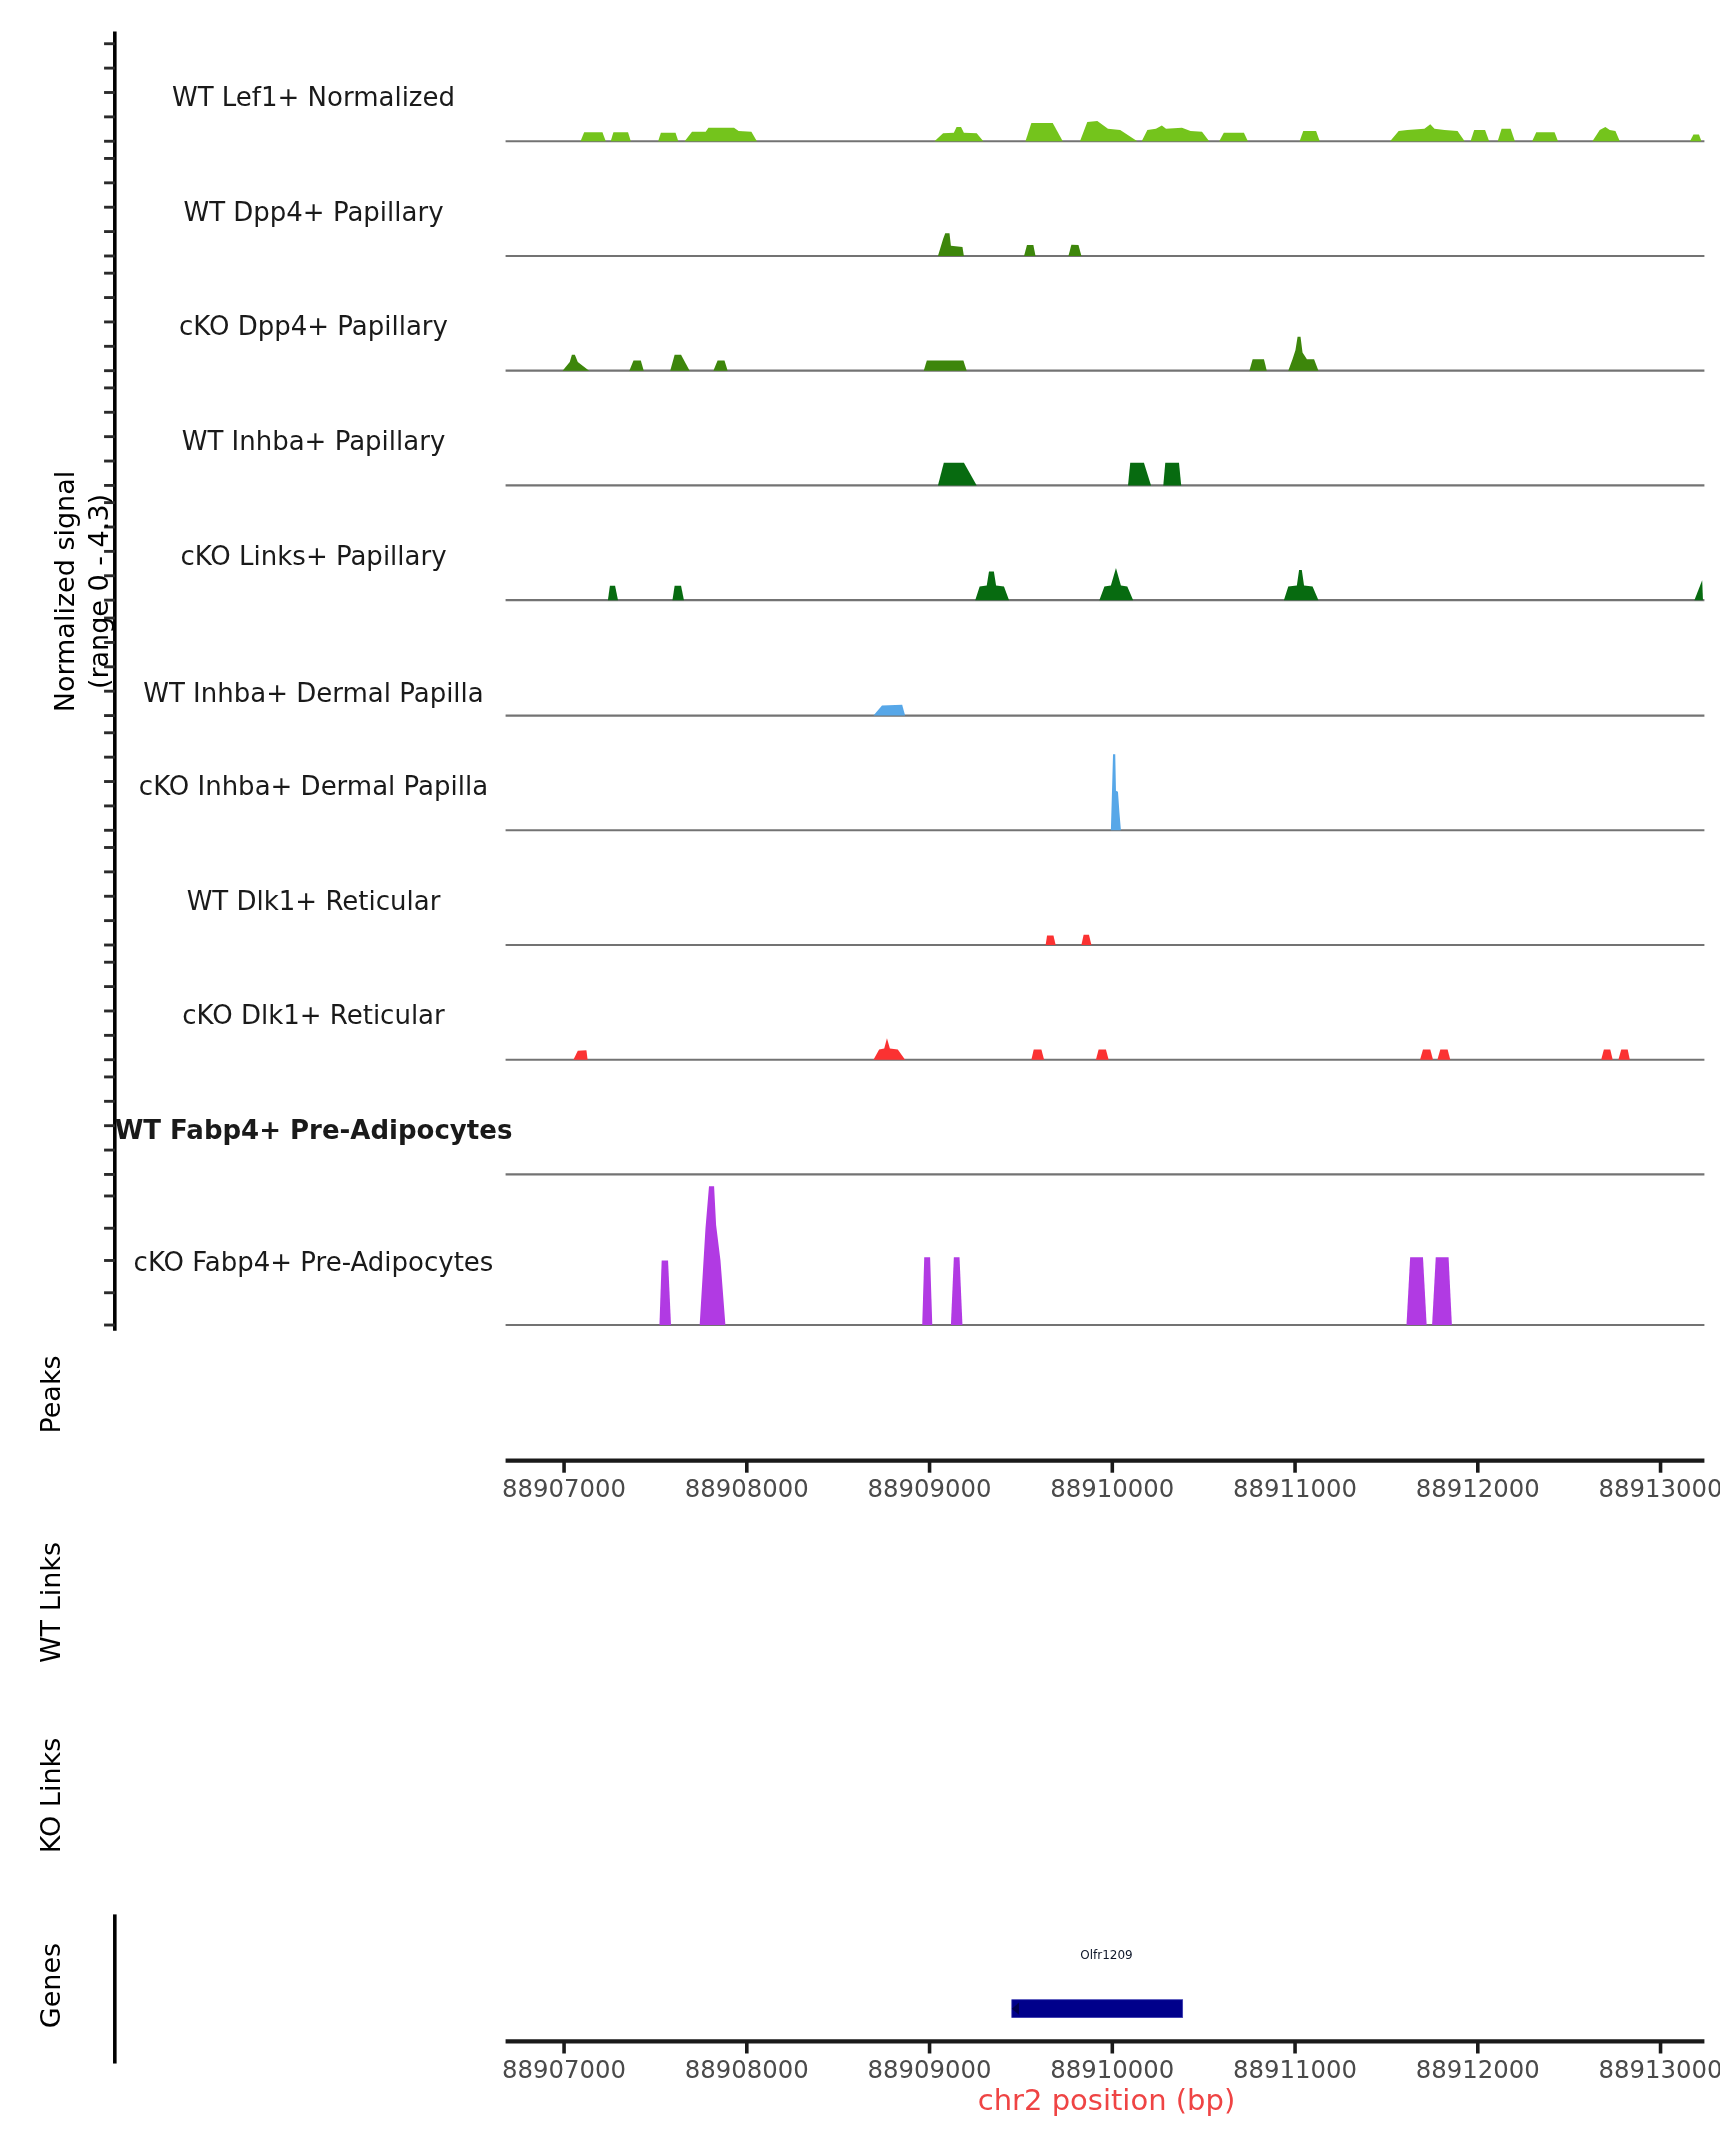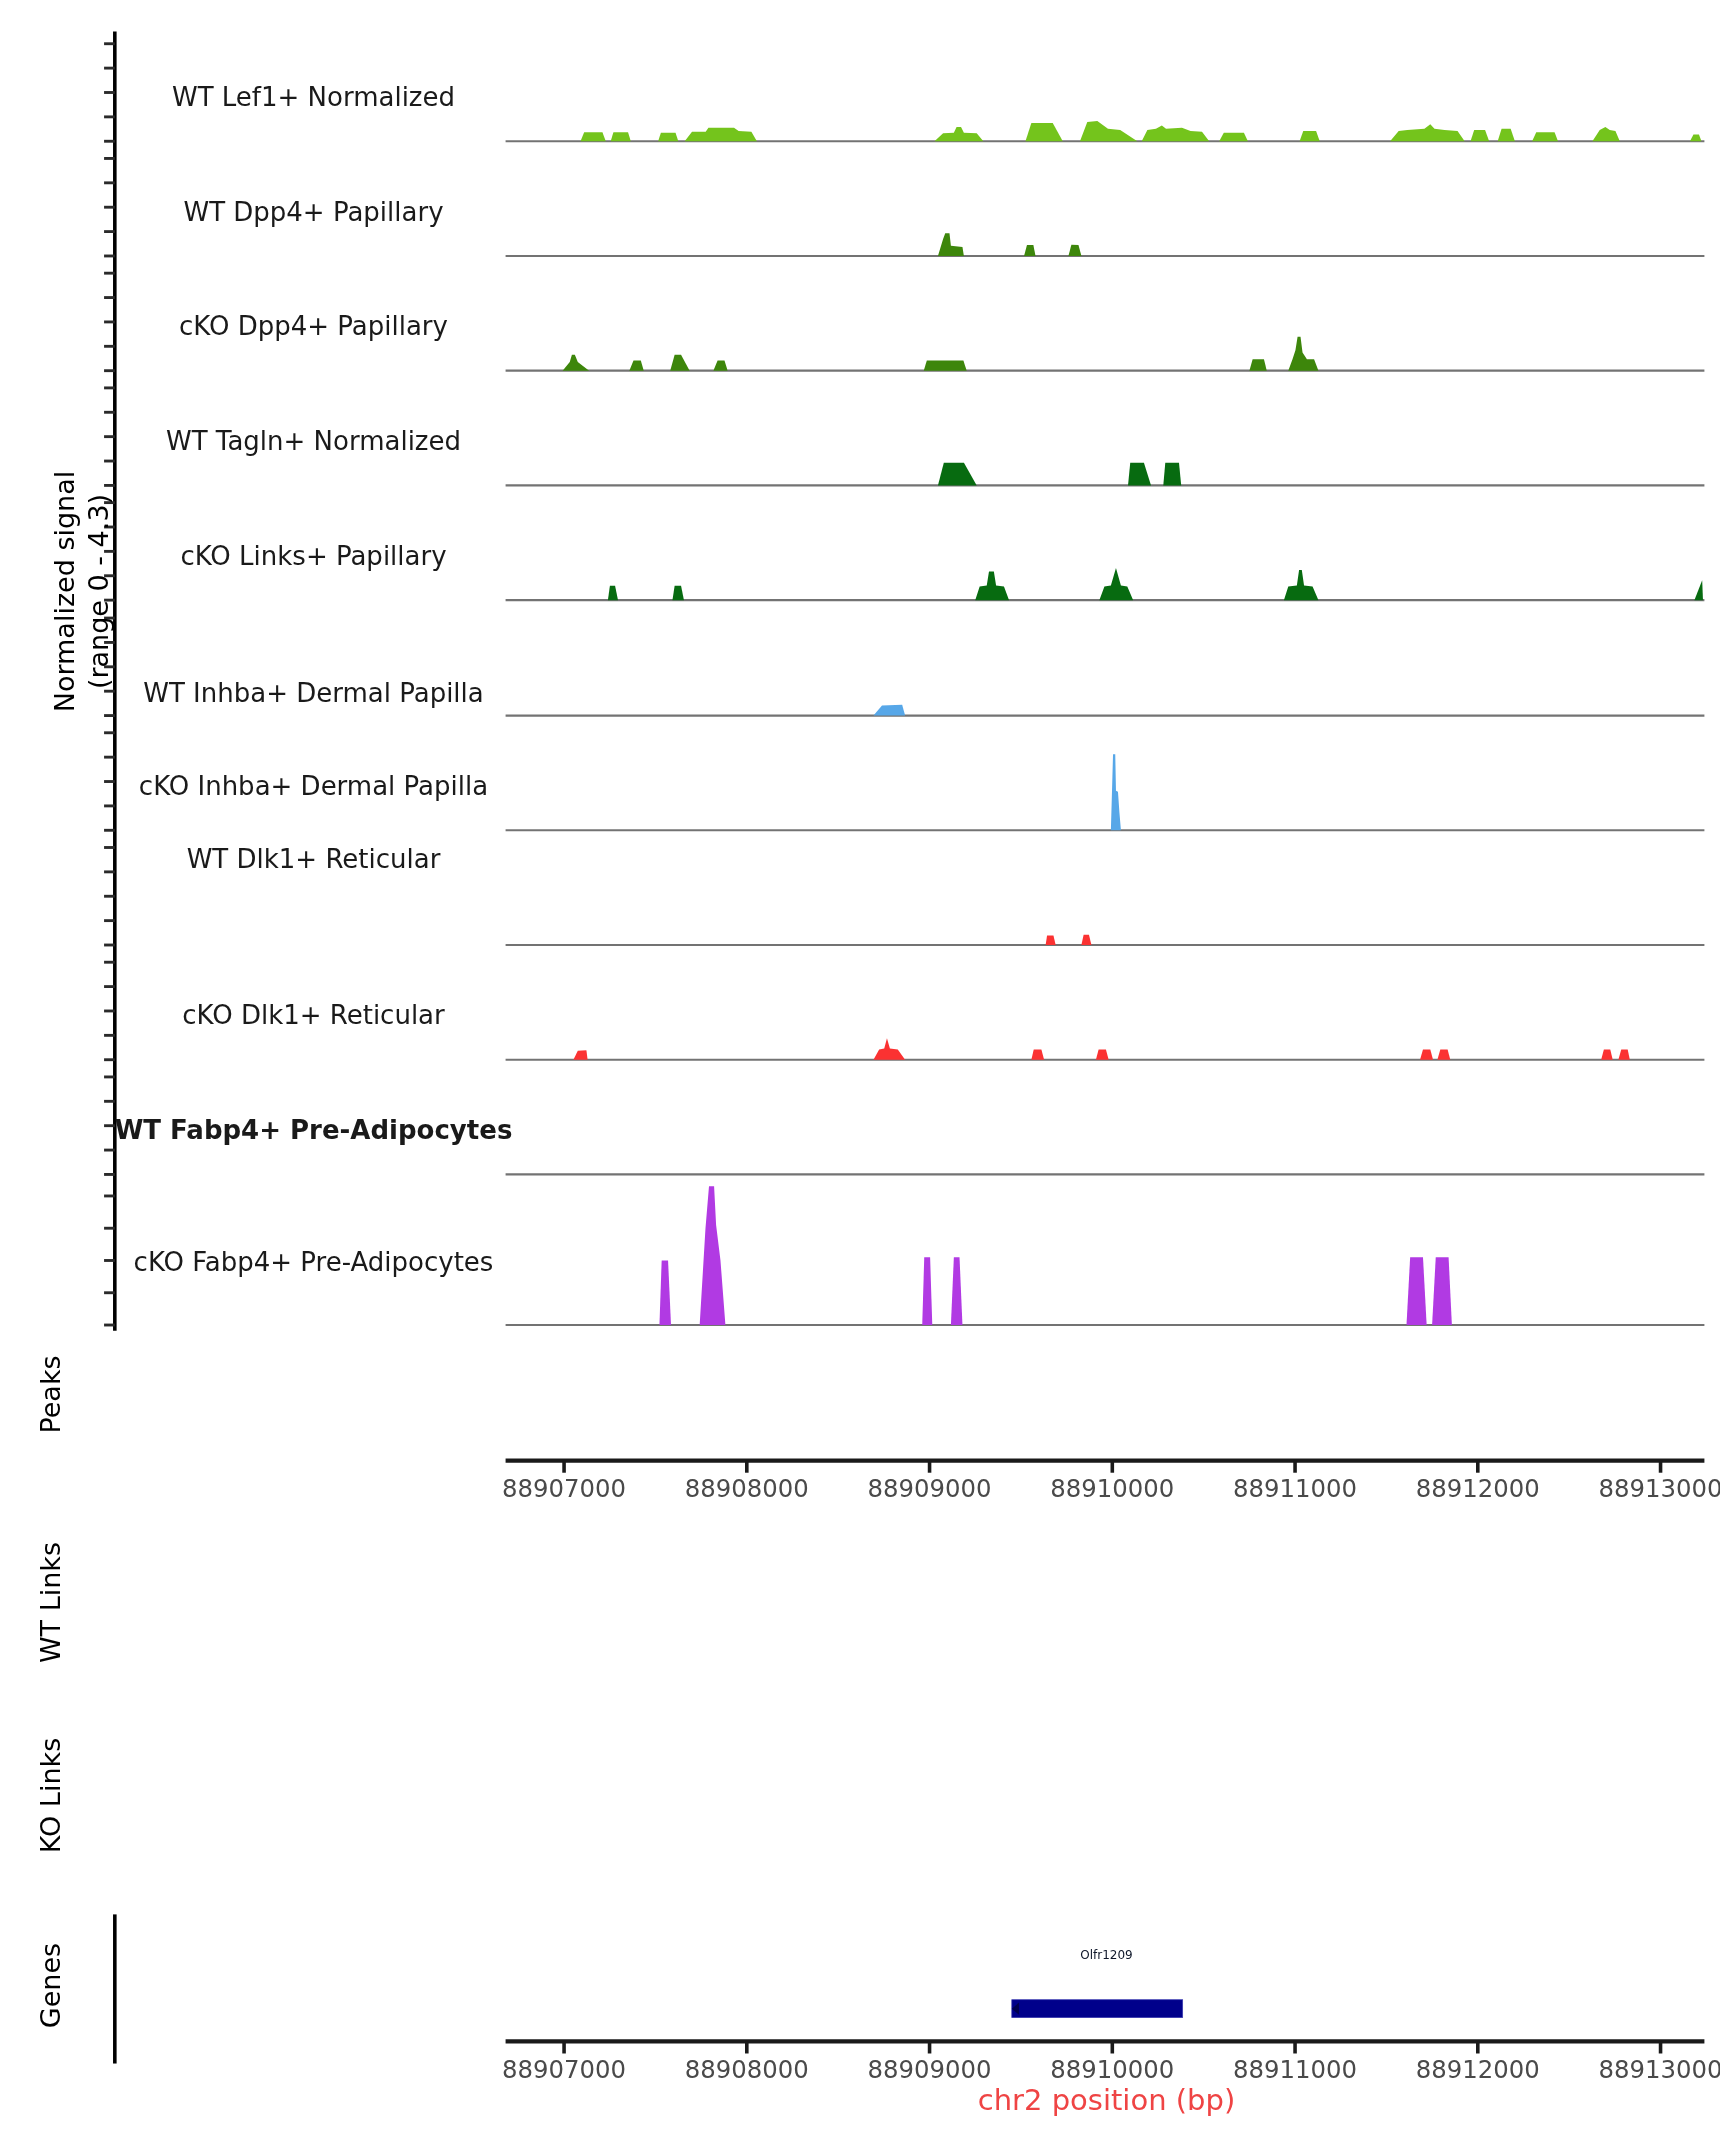--- a/index.html
+++ b/index.html
@@ -189,25 +189,25 @@
 
   <div id="lbl-peaks" class="rot rot-label">Peaks</div>
   <div id="lbl-wtlinks" class="rot rot-label">WT Links</div>
   <div id="lbl-kolinks" class="rot rot-label">KO Links</div>
   <div id="lbl-genes" class="rot rot-label">Genes</div>
 
   <div id="track-labels">
       <div class="track-label" style="top: 81px;">WT Lef1+ Normalized</div>
       <div class="track-label" style="top: 196px;">WT Dpp4+ Papillary</div>
       <div class="track-label" style="top: 310px;">cKO Dpp4+ Papillary</div>
-      <div class="track-label" style="top: 425px;">WT Tagln+ Normalized</div>
+      <div class="track-label" style="top: 425px;">WT Inhba+ Papillary</div>
       <div class="track-label" style="top: 540px;">cKO Links+ Papillary</div>
       <div class="track-label" style="top: 677px;">WT Inhba+ Dermal Papilla</div>
       <div class="track-label" style="top: 770px;">cKO Inhba+ Dermal Papilla</div>
-      <div class="track-label" style="top: 843px;">WT Dlk1+ Reticular</div>
+      <div class="track-label" style="top: 885px;">WT Dlk1+ Reticular</div>
       <div class="track-label" style="top: 999px;">cKO Dlk1+ Reticular</div>
       <div class="track-label" style="top: 1114px; font-weight: bold;">WT Fabp4+ Pre-Adipocytes</div>
       <div class="track-label" style="top: 1246px;">cKO Fabp4+ Pre-Adipocytes</div>
     </div>
 
   <div class="gene-label">Olfr1209</div>
 
   <div class="xaxis-title">chr2 position (bp)</div>
 </div>
 

